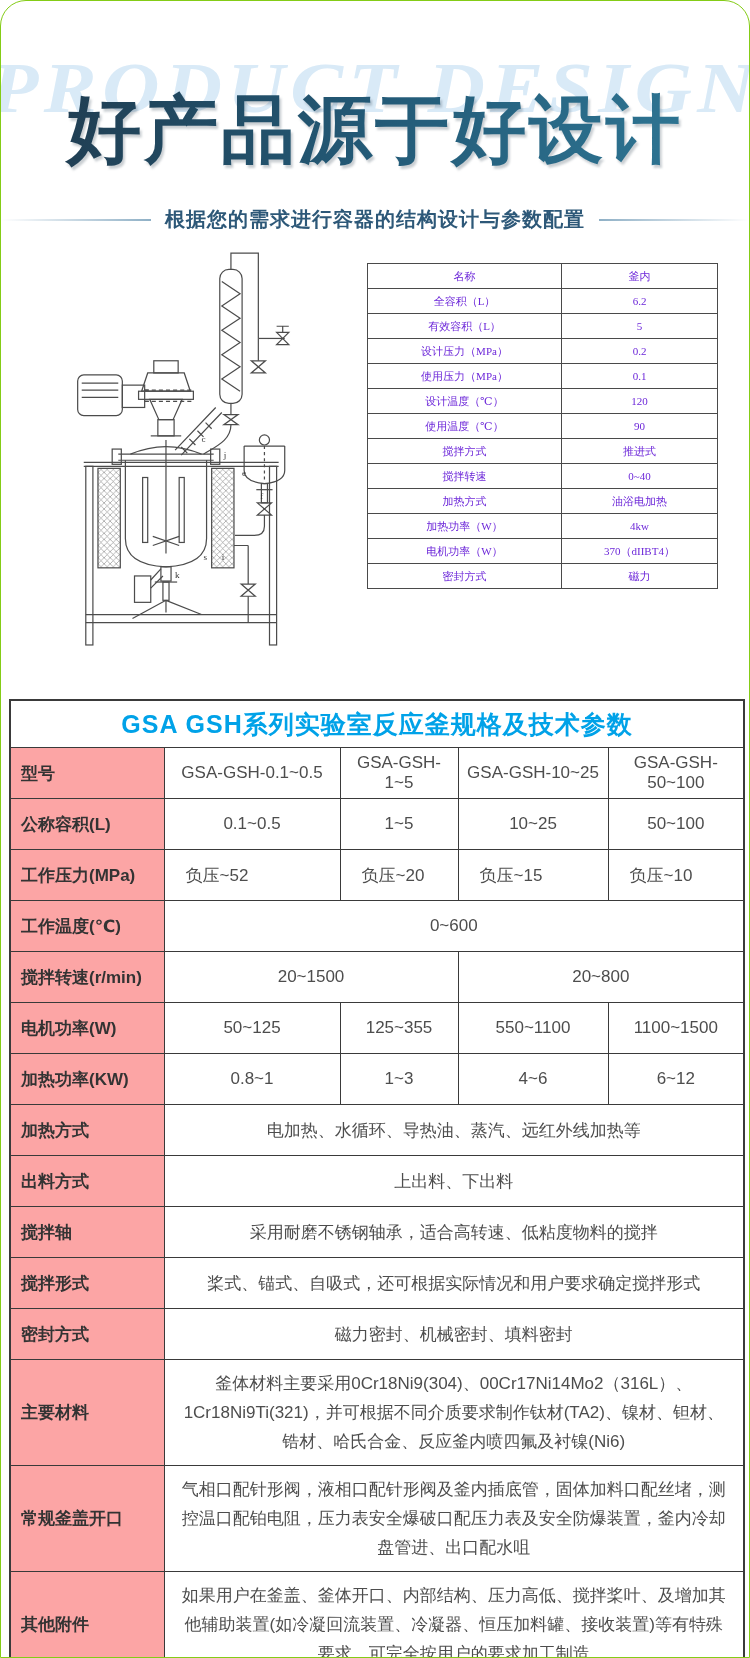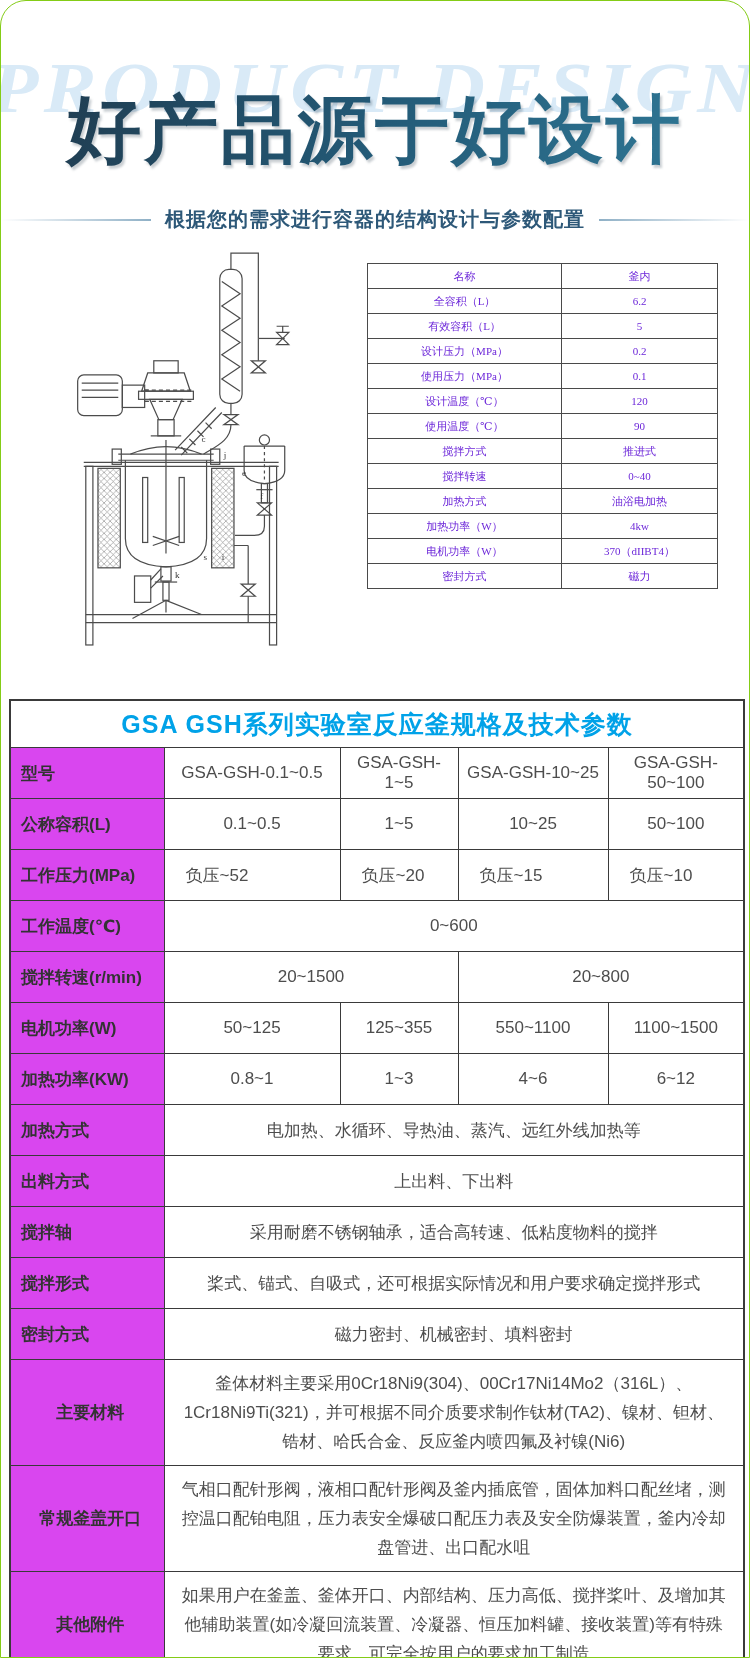--- a/index.html
+++ b/index.html
@@ -40,26 +40,26 @@
         font-size:23px;font-weight:700;color:#8f8f8f;letter-spacing:2px;}
   .note .star{color:#e60012;font-size:24px;padding:0 6px;}
 
   
   .big-wrap{position:absolute;top:698px;left:8px;}
   .big-table{border-collapse:collapse;width:734px;table-layout:fixed;
              border:2px solid #3a3a3a;font-size:17px;color:#4d4d4d;}
   .big-table td,.big-table th{border:1px solid #3a3a3a;}
   .big-table .title-cell{height:44px;text-align:center;font-size:25px;font-weight:800;
                          letter-spacing:1px;}
-  .big-table .lbl{background:#d946ef;text-align:left;padding:4px 4px 4px 10px;
+  .big-table .lbl{background:#fca5a5;text-align:left;padding:4px 4px 4px 10px;
                   font-weight:700;color:#333;height:42px;}
   .big-table .val{text-align:center;padding:4px 6px;height:42px;}
   .big-table .val.left{text-align:left;padding-left:21px;}
   .big-table .val.multi{height:auto;line-height:29px;padding:9px 12px;text-align:center;}
-  .big-table tr.multi-row .lbl{height:auto;text-align:center;}
+  .big-table tr.multi-row .lbl{height:auto;}
 </style>
 </head>
 <body>
 
 <div class="page">
 
   <div class="watermark">PRODUCT  DESIGN</div>
   <div class="main-title">好产品源于好设计</div>
   <div class="subtitle-row">
     <span class="sub-line l"></span>

